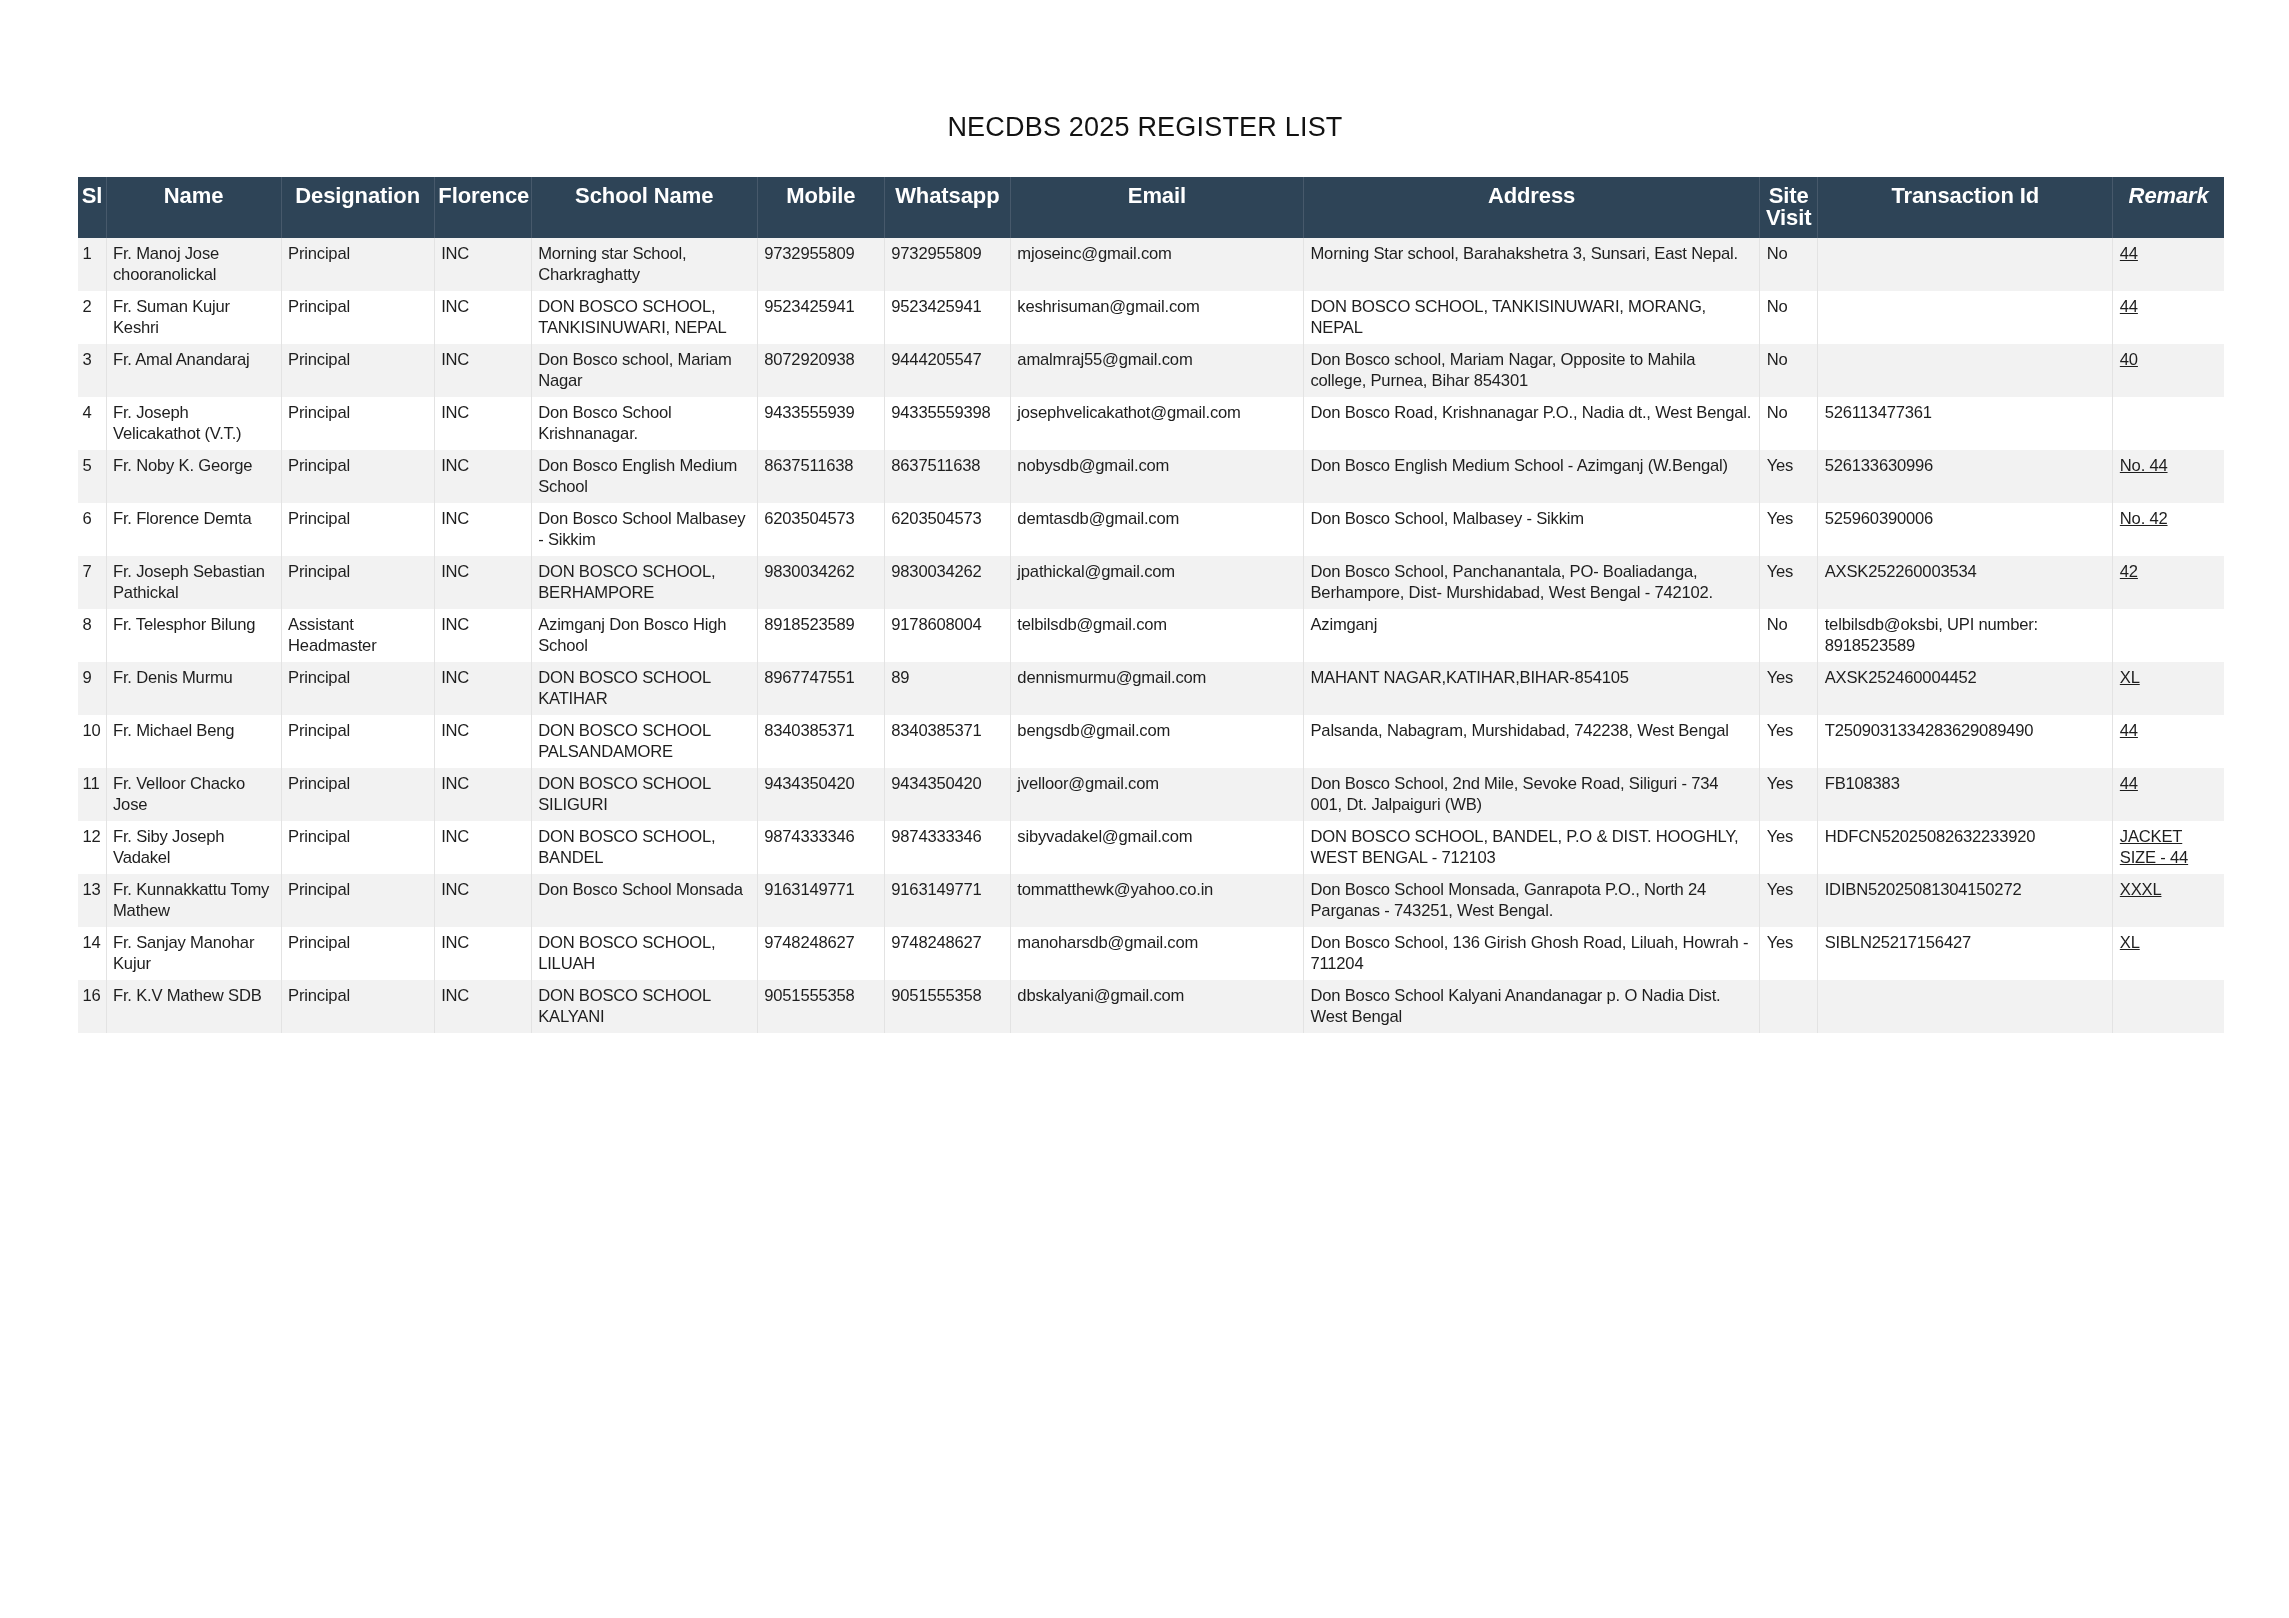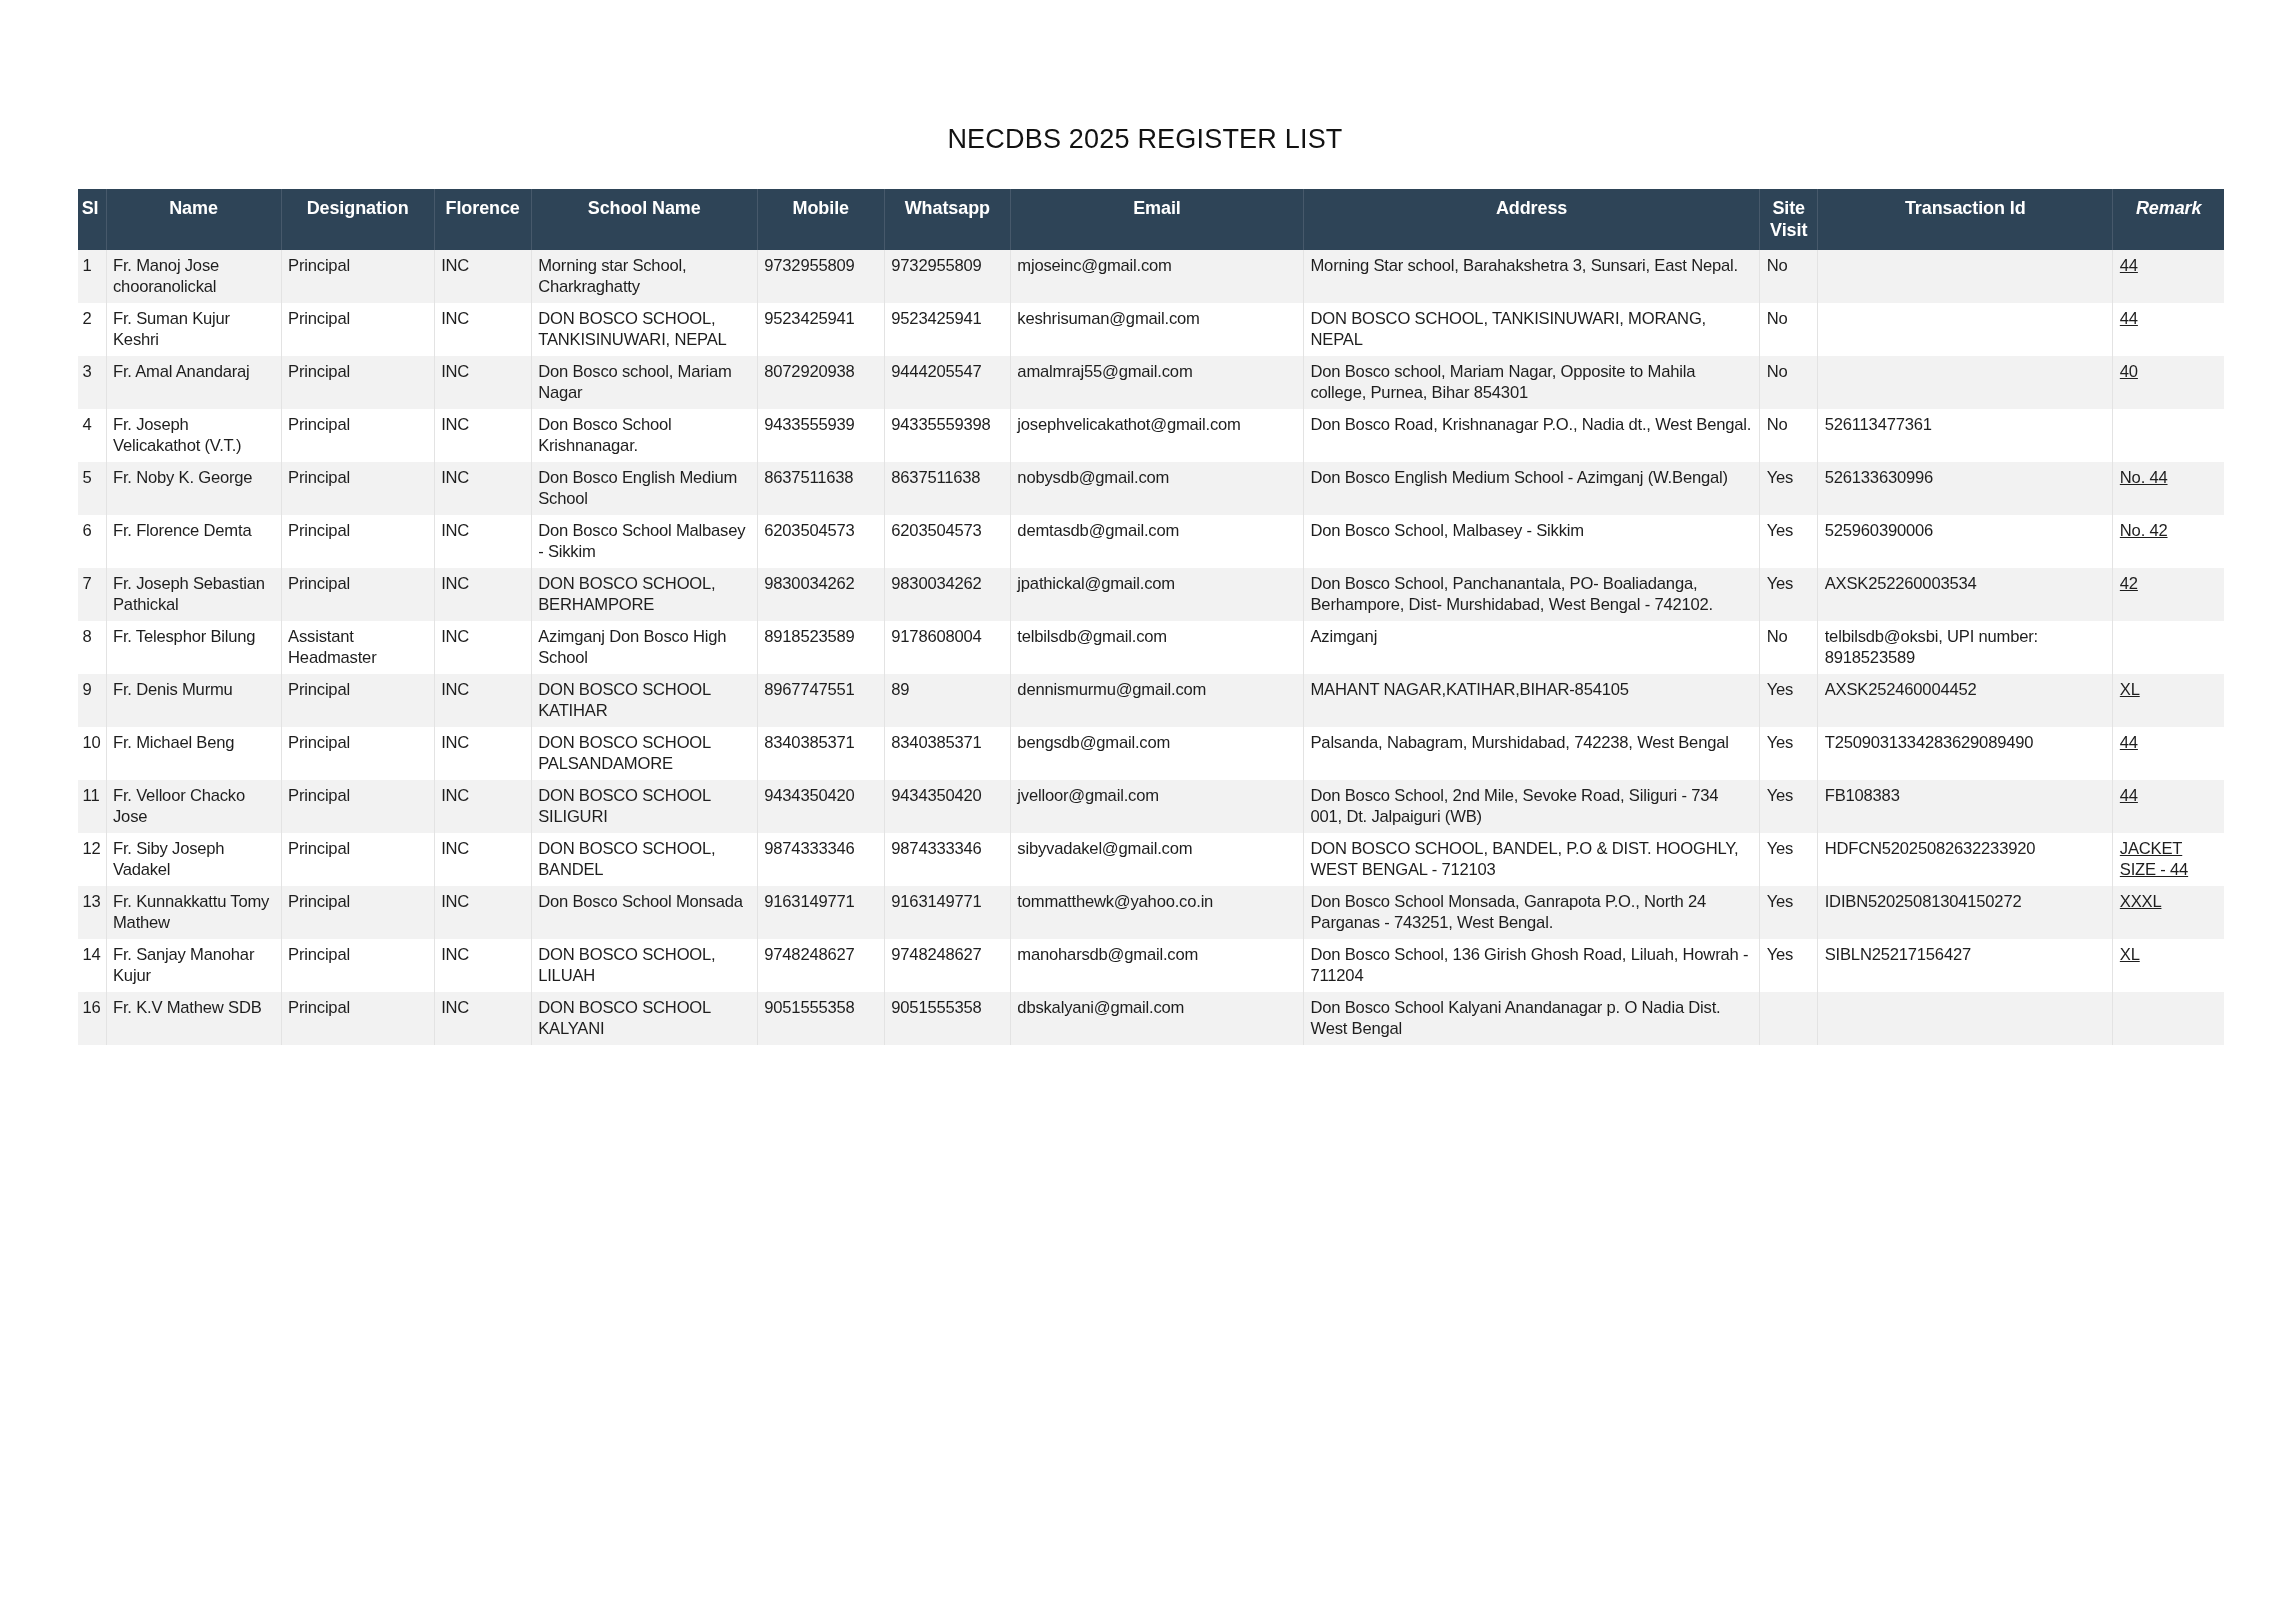--- a/index.html
+++ b/index.html
@@ -8,21 +8,21 @@
     background: #ffffff;
   }
   body {
     width: 2290px;
     height: 1619px;
     overflow: hidden;
     font-family: "Liberation Sans", sans-serif;
     color: #1e1e1e;
   }
   .page-title {
-    margin: 16px;
+    margin: 4px;
     padding-top: 108px;
     text-align: center;
     font-size: 27px;
     font-weight: 500;
     letter-spacing: 0.2px;
     color: #121212;
   }
   table.register-table {
     border-collapse: collapse;
     table-layout: fixed;
@@ -40,21 +40,21 @@
   col.col-email         { width: 293px; }
   col.col-address       { width: 456px; }
   col.col-site_visit    { width: 58px; }
   col.col-transaction_id{ width: 295px; }
   col.col-remark        { width: 111px; }
 
   thead th {
     background: #2e4457;
     color: #ffffff;
     font-weight: bold;
-    font-size: 18px;
+    font-size: 22px;
     line-height: 22px;
     text-align: center;
     vertical-align: top;
     box-sizing: border-box;
     height: 57px;
     padding: 8.3px 3.7px;
     border-right: 0.9px solid #47596b;
     letter-spacing: -0.1px;
   }
   thead th:last-child { border-right: none; font-style: italic; }

